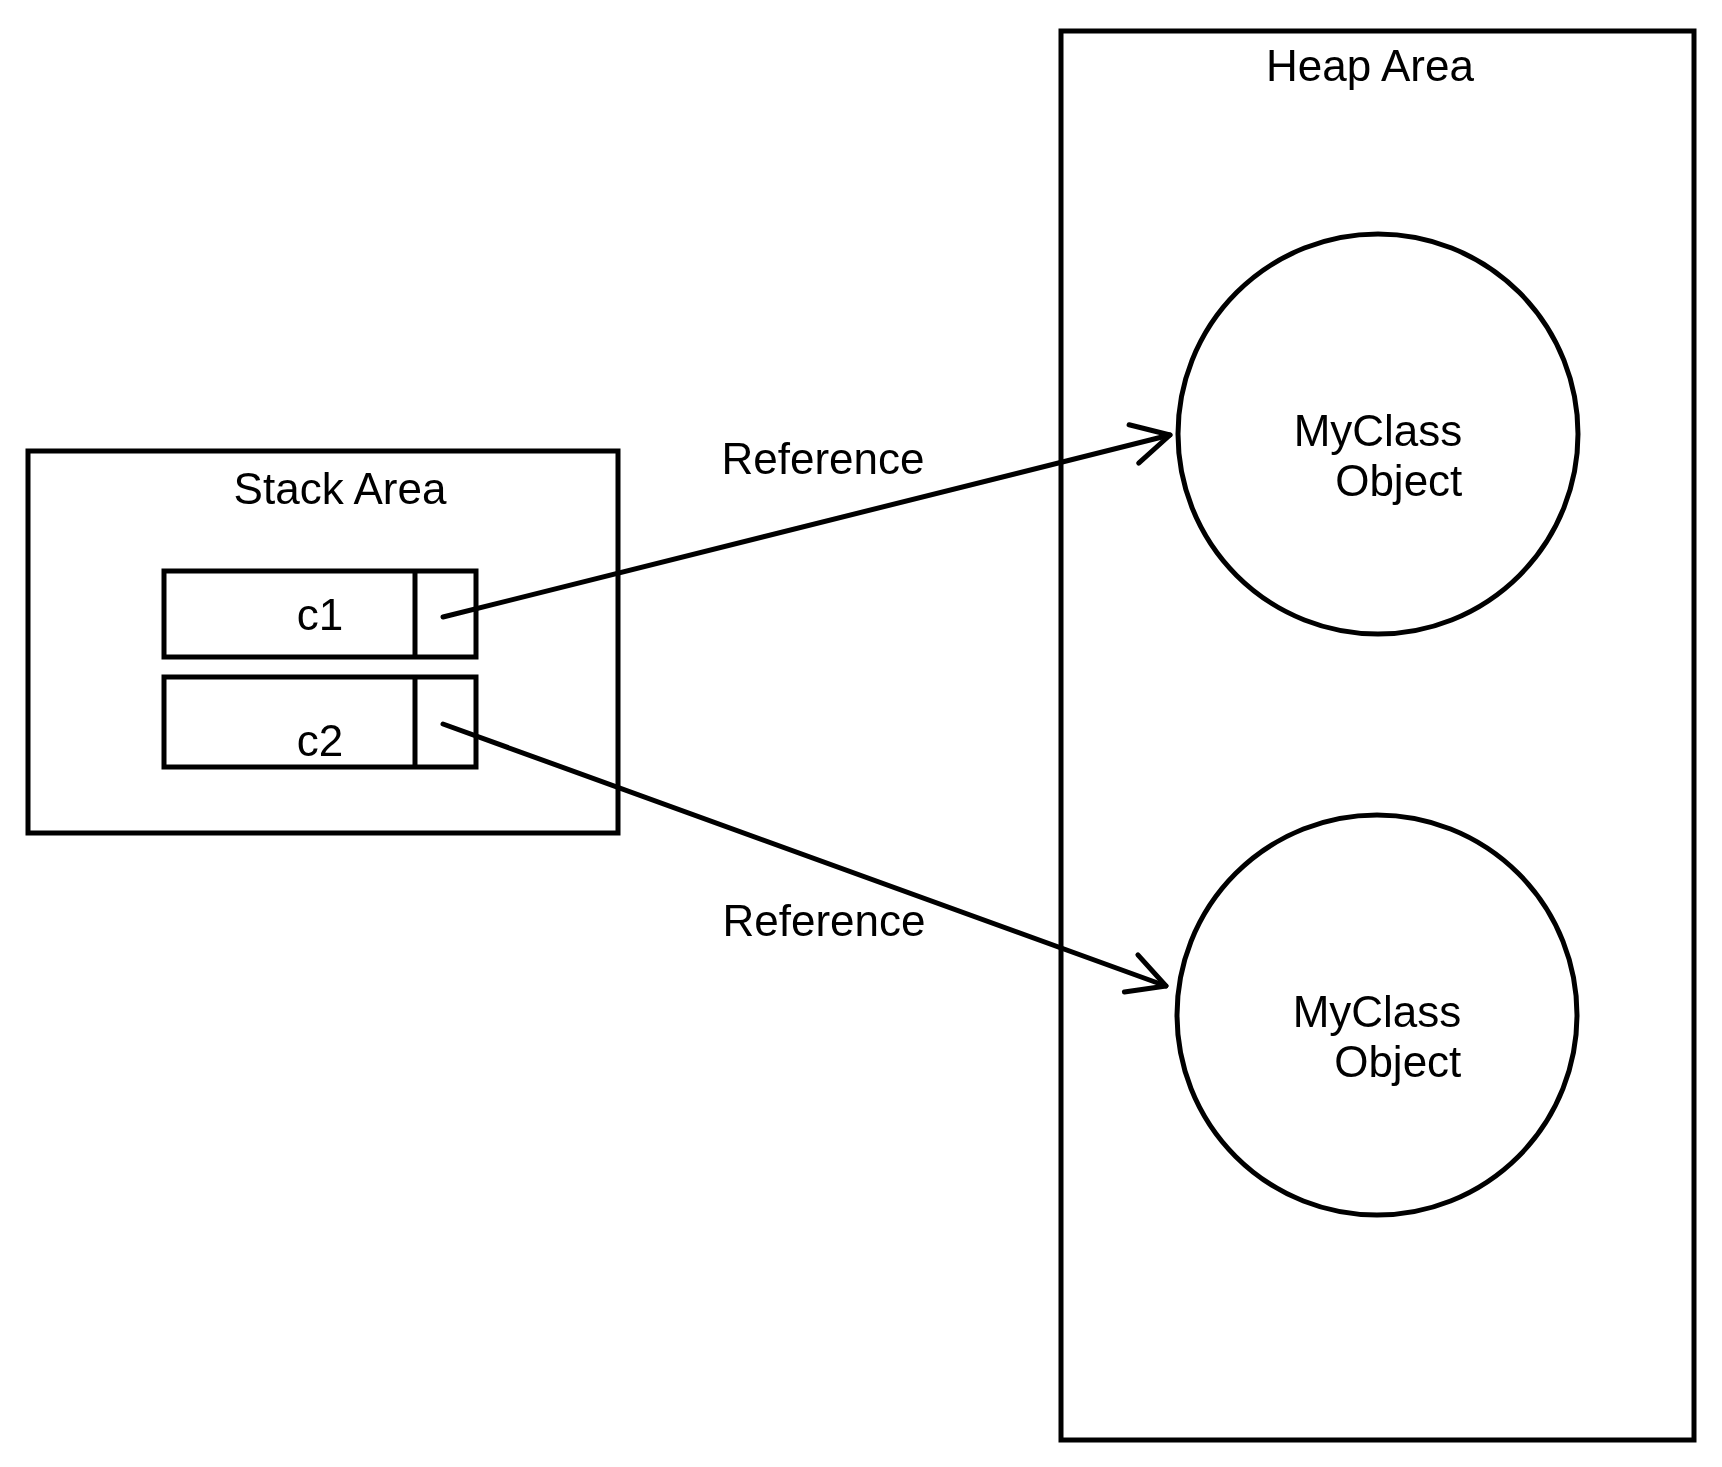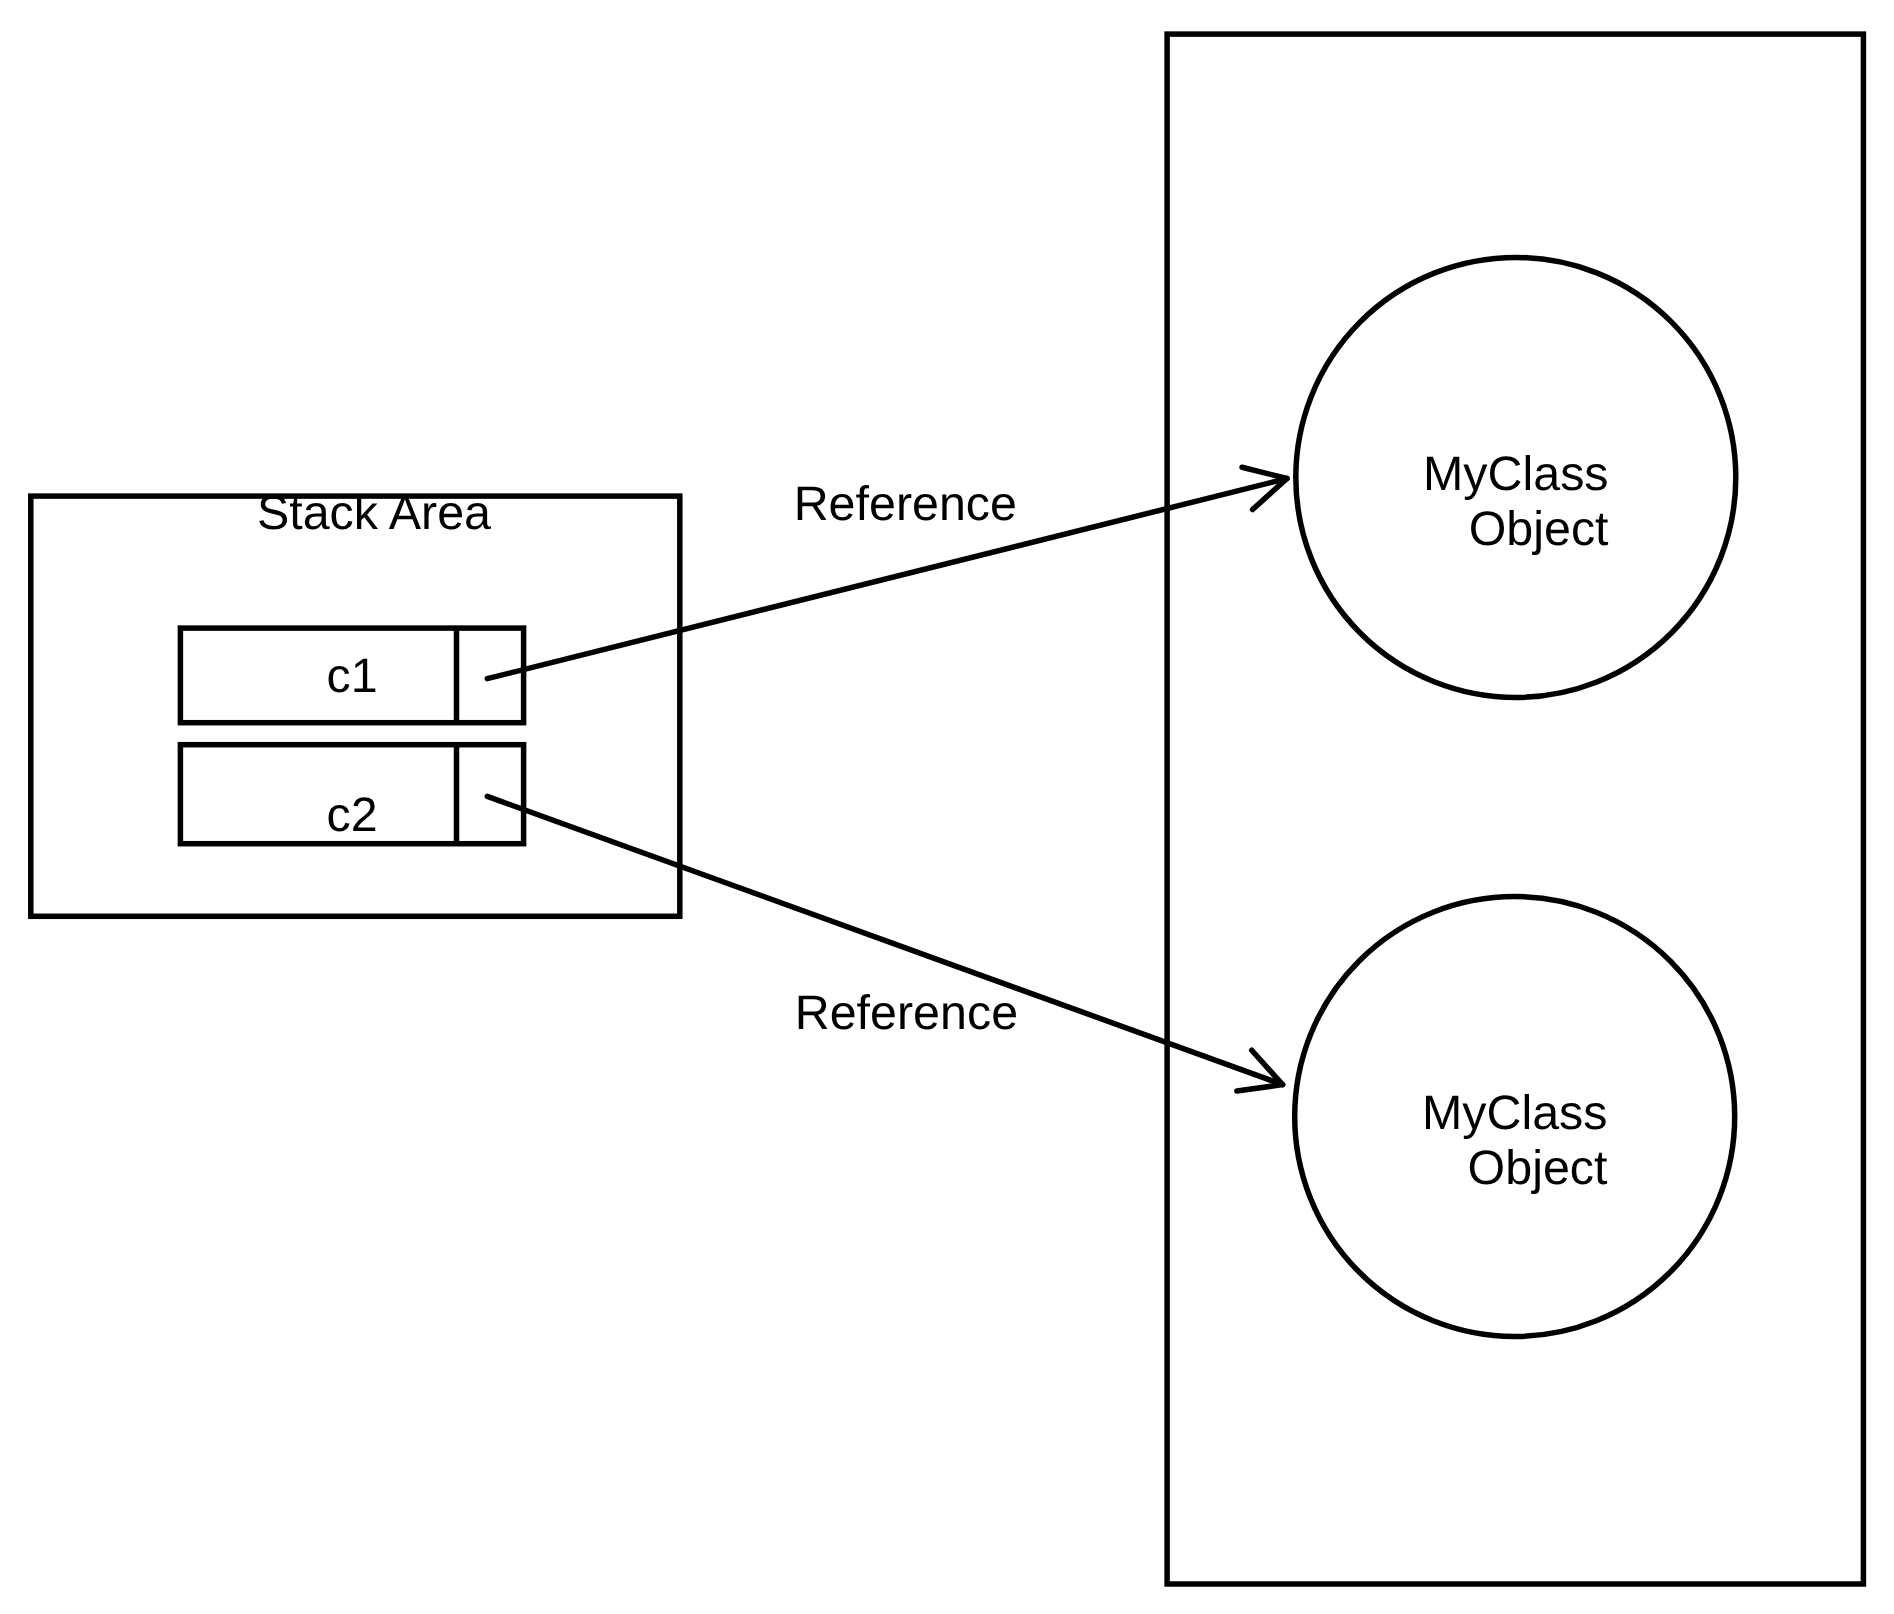--- a/index.html
+++ b/index.html
@@ -58,26 +58,27 @@
     <circle cx="1378" cy="434" r="200" fill="none" stroke="#000000" stroke-width="5"></circle>
     <circle cx="1377" cy="1015" r="200" fill="none" stroke="#000000" stroke-width="5"></circle>
 
     <line x1="443" y1="617" x2="1170" y2="435" stroke="#000000" stroke-width="5" stroke-linecap="round"></line>
     <path d="M 1129.1 424.8 L 1170 435 L 1138.7 463.2" fill="none" stroke="#000000" stroke-width="5" stroke-linecap="round" stroke-linejoin="round"></path>
 
     <line x1="443" y1="724" x2="1166" y2="986" stroke="#000000" stroke-width="5" stroke-linecap="round"></line>
     <path d="M 1137.9 954.8 L 1166 986 L 1124.4 991.9" fill="none" stroke="#000000" stroke-width="5" stroke-linecap="round" stroke-linejoin="round"></path>
   </svg>
 
-  <div class="label" style="left:340px; top:467px;">Stack Area</div>
+  <div class="label" style="left:340px; top:489px;">Stack Area</div>
 
   <div class="label" style="left:320px; top:615px;">c1</div>
 
   <div class="label" style="left:320px; top:741px;">c2</div>
 
+  <div class="label" style="left:1370px; top:66px;">Heap Area</div>
 
   <div class="label" style="left:823px; top:459px;">Reference</div>
 
   <div class="label" style="left:824px; top:921px;">Reference</div>
 
   <div class="label center-text" style="left:1378px; top:456px;">
     <div>MyClass</div>
     <div>Object</div>
   </div>
 

